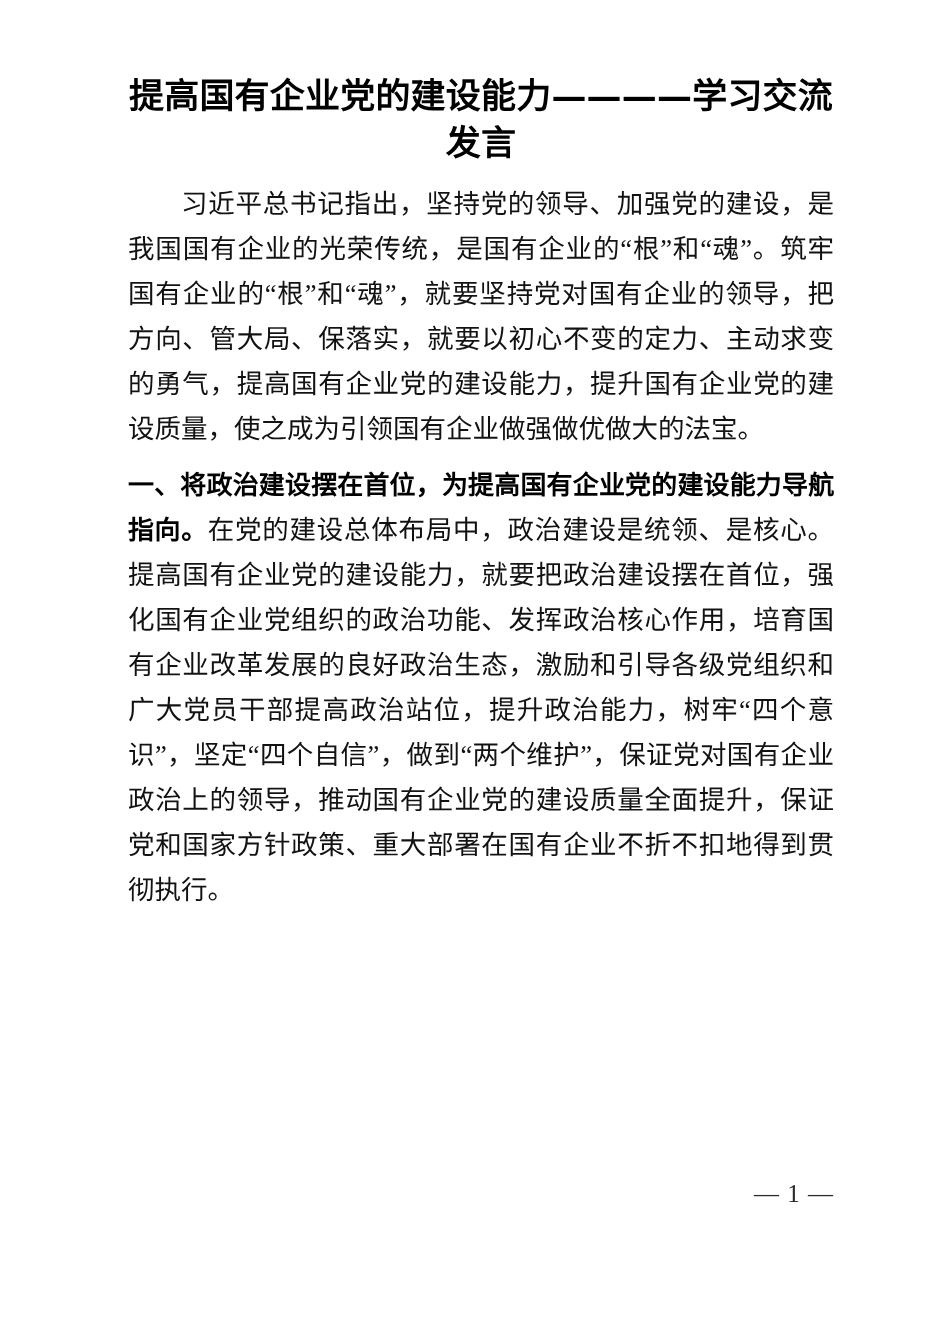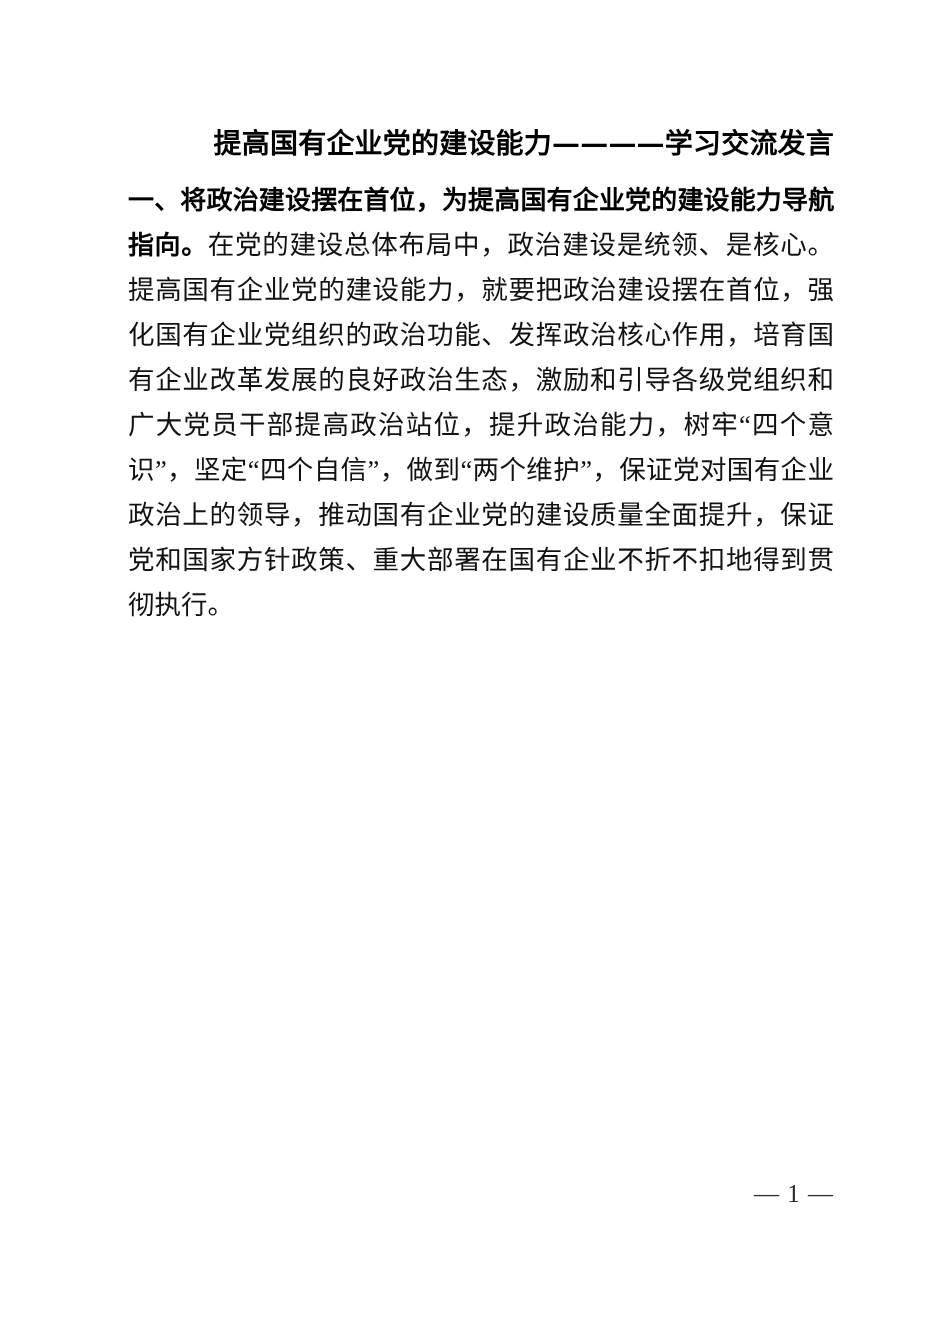--- a/index.html
+++ b/index.html
@@ -25,26 +25,26 @@
   .content {
     position: absolute;
     left: 128px;
     top: 0;
     width: 706px;
   }
 
   
   .doc-title {
     margin: 0;
-    padding-top: 120px;
+    padding-top: 72px;
     font-family: "DejaVu Serif", "Liberation Serif", serif;
     font-weight: 700;
-    font-size: 28px;
+    font-size: 35px;
     line-height: 47px;
-    text-align: right;
+    text-align: center;
     letter-spacing: 0.2px;
     color: #000000;
   }
 
   
   .body-para {
     margin: 0;
     font-family: "Liberation Serif", "DejaVu Serif", serif;
     font-size: 26.5px;
     line-height: 45px;
@@ -89,20 +89,21 @@
 </style>
 </head>
 <body>
 
 <div class="page">
 
   <div class="content">
 
     <h1 class="doc-title">提高国有企业党的建设能力————学习交流发言</h1>
 
+    <p class="body-para indented">习近平总书记指出，坚持党的领导、加强党的建设，是我国国有企业的光荣传统，是国有企业的“根”和“魂”。筑牢国有企业的“根”和“魂”，就要坚持党对国有企业的领导，把方向、管大局、保落实，就要以初心不变的定力、主动求变的勇气，提高国有企业党的建设能力，提升国有企业党的建设质量，使之成为引领国有企业做强做优做大的法宝。</p>
 
     <p class="body-para section"><span class="lead-bold">一、将政治建设摆在首位，为提高国有企业党的建设能力导航指向。</span><span>在党的建设总体布局中，政治建设是统领、是核心。提高国有企业党的建设能力，就要把政治建设摆在首位，强化国有企业党组织的政治功能、发挥政治核心作用，培育国有企业改革发展的良好政治生态，激励和引导各级党组织和广大党员干部提高政治站位，提升政治能力，树牢“四个意识”，坚定“四个自信”，做到“两个维护”，保证党对国有企业政治上的领导，推动国有企业党的建设质量全面提升，保证党和国家方针政策、重大部署在国有企业不折不扣地得到贯彻执行。</span></p>
 
 
   </div>
 
   <div class="page-footer">— 1 —</div>
 
 </div>
 

